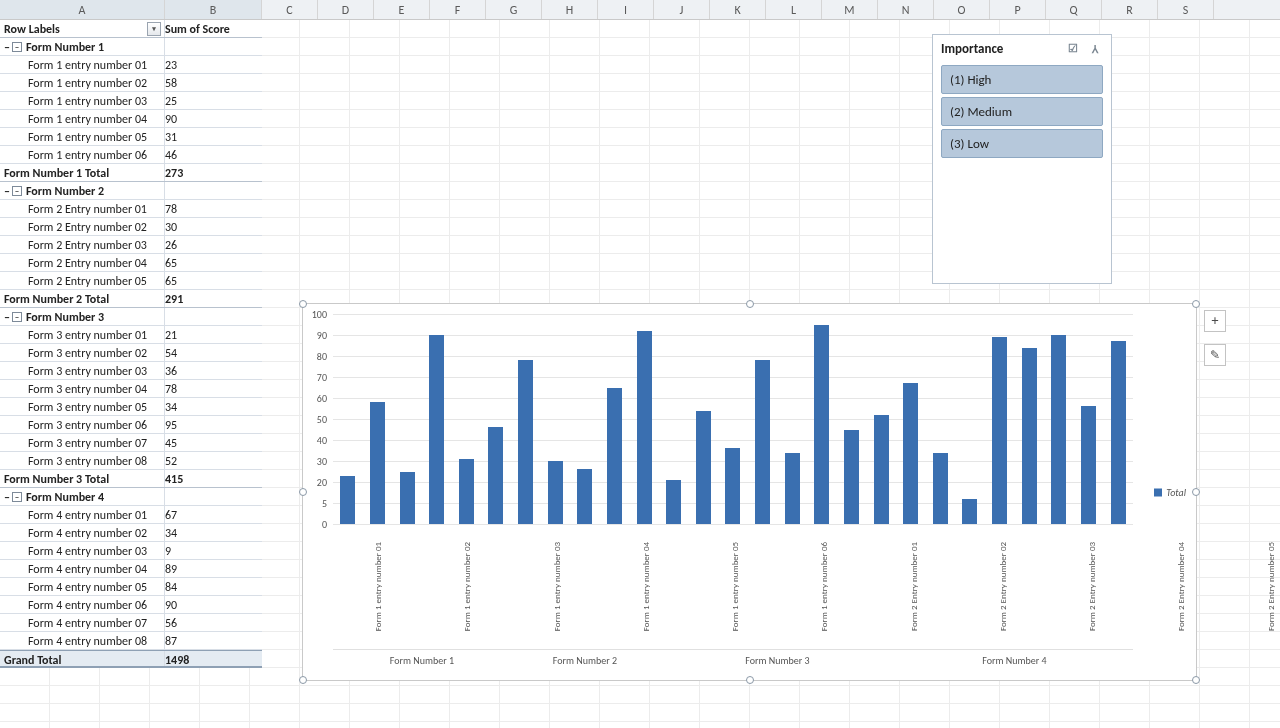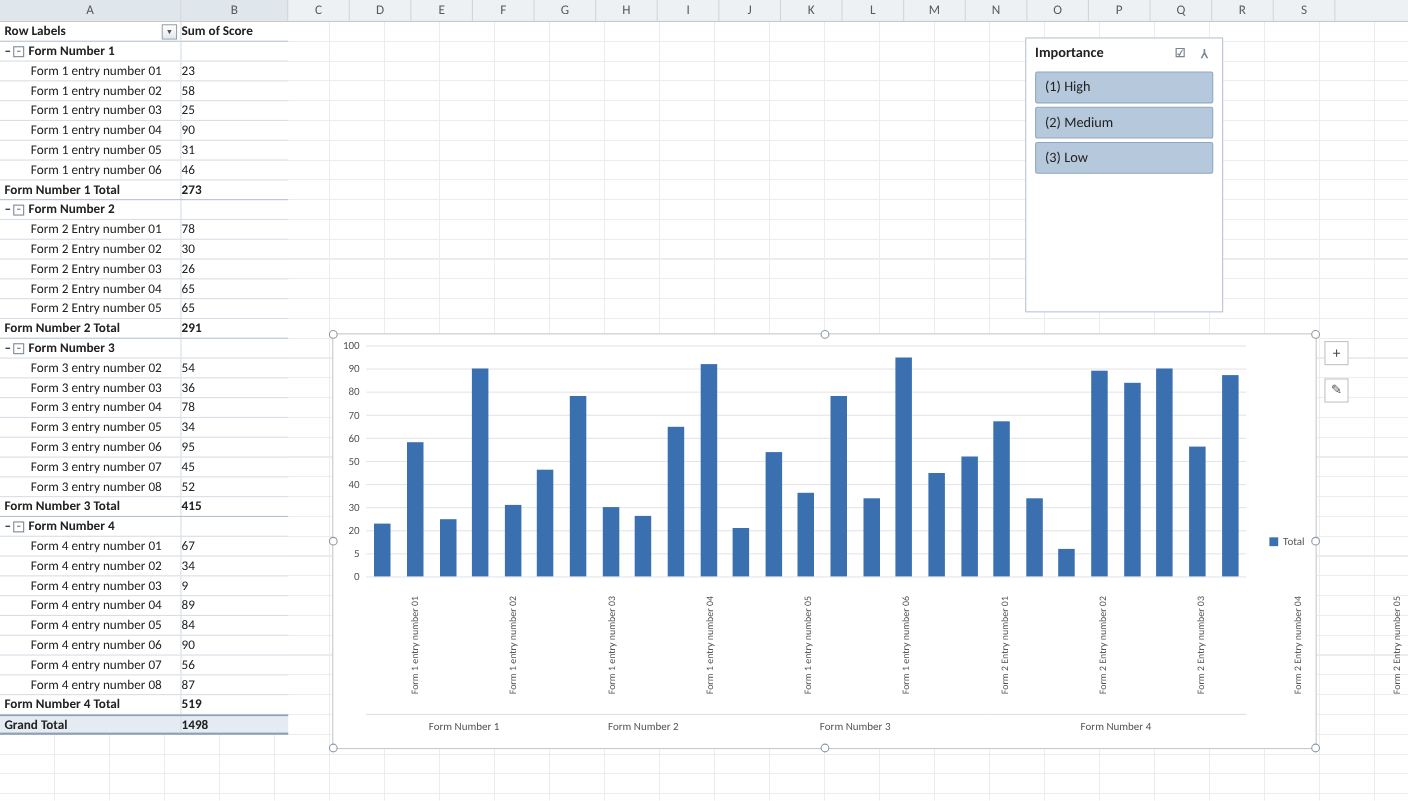--- a/index.html
+++ b/index.html
@@ -233,21 +233,21 @@
     font-size: 10px;
     color: #555;
   }
   .x-group { text-align: center; border-top: 1px solid #e0e0e0; padding-top: 4px; }
 
   .legend {
     position: absolute;
     top: 50%; right: 10px;
     transform: translateY(-50%);
     font-size: 10px; color: #555;
-    display: flex; align-items: center; gap: 4px;
+    display: flex; align-items: center; gap: 4px; font-style: italic;
   }
   .legend .sw { width: 8px; height: 8px; background: #3a6fb0; }
 </style>
 </head>
 <body>
 <div class="sheet">
 
   <div class="col-headers" id="col-headers">
       <div class="ch sel" style="width: 165px;">A</div>
       <div class="ch sel" style="width: 97px;">B</div>
@@ -335,20 +335,24 @@
         </div>
         <div class="row total">
           <div class="lbl">Form Number 2 Total</div>
           <div class="val">291</div>
         </div>
         <div class="row group-hdr">
           <div class="lbl"><span class="collapse-box"></span>Form Number 3</div>
           <div class="val"></div>
         </div>
         <div class="row entry">
+          <div class="lbl">Form 3 entry number 01</div>
+          <div class="val">21</div>
+        </div>
+        <div class="row entry">
           <div class="lbl">Form 3 entry number 02</div>
           <div class="val">54</div>
         </div>
         <div class="row entry">
           <div class="lbl">Form 3 entry number 03</div>
           <div class="val">36</div>
         </div>
         <div class="row entry">
           <div class="lbl">Form 3 entry number 04</div>
           <div class="val">78</div>
@@ -401,24 +405,20 @@
           <div class="lbl">Form 4 entry number 06</div>
           <div class="val">90</div>
         </div>
         <div class="row entry">
           <div class="lbl">Form 4 entry number 07</div>
           <div class="val">56</div>
         </div>
         <div class="row entry">
           <div class="lbl">Form 4 entry number 08</div>
           <div class="val">87</div>
-        </div>
-        <div class="row total">
-          <div class="lbl">Form Number 4 Total</div>
-          <div class="val">519</div>
         </div>
         <div class="row grand">
           <div class="lbl">Grand Total</div>
           <div class="val">1498</div>
         </div>
       </div>
 
     <div class="slicer">
       <div class="slicer-h">
         <span>Importance</span>

